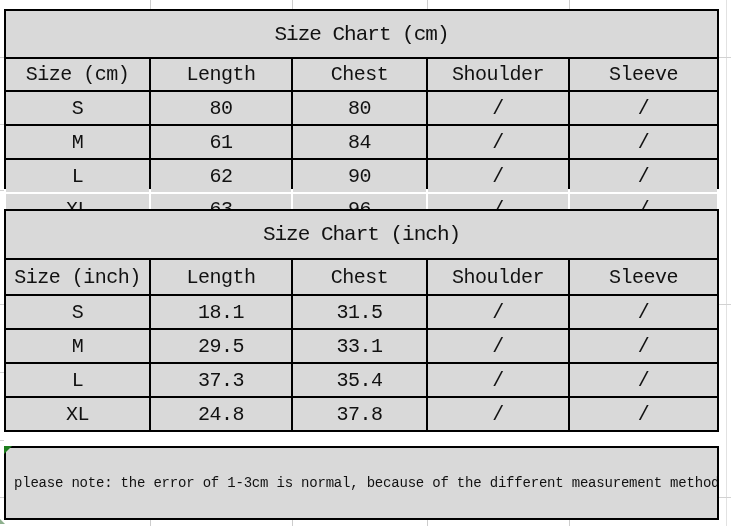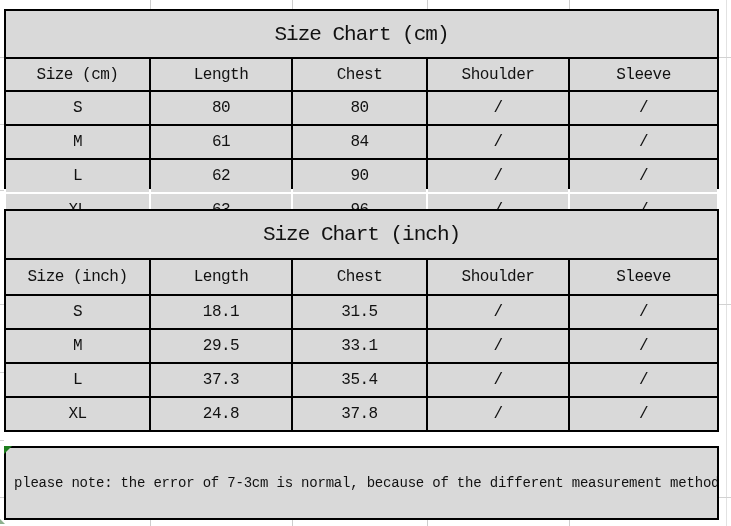--- a/index.html
+++ b/index.html
@@ -38,21 +38,21 @@
     gap: 2px;
   }
   #cm-table   { top: 9px;   height: 180px; grid-template-rows: 46px 31px 32px 32px 32px 31px; }
   #inch-table { top: 209px; height: 223px; grid-template-rows: 47px 34px 32px 32px 32px 32px; }
 
   .cell {
     background: #d9d9d9;
     display: flex;
     align-items: center;
     justify-content: center;
-    font-size: 16px;
+    font-size: 20px;
     letter-spacing: -0.5px;
     white-space: nowrap;
     overflow: hidden;
   }
   .title-cell {
     grid-column: 1 / -1;
     font-size: 21px;
     letter-spacing: -1px;
   }
 
@@ -182,18 +182,18 @@
     <div class="cell">/</div>
 
     <div class="cell">XL</div>
     <div class="cell">24.8</div>
     <div class="cell">37.8</div>
     <div class="cell">/</div>
     <div class="cell">/</div>
   </div>
 
   <div class="note-box">
-    <span>please note: the error of 7-3cm is normal, because of the different measurement method</span>
+    <span>please note: the error of 1-3cm is normal, because of the different measurement method</span>
   </div>
   <div class="comment-marker"></div>
   <div class="corner-mark"></div>
 
 </div>
 
 </body></html>

